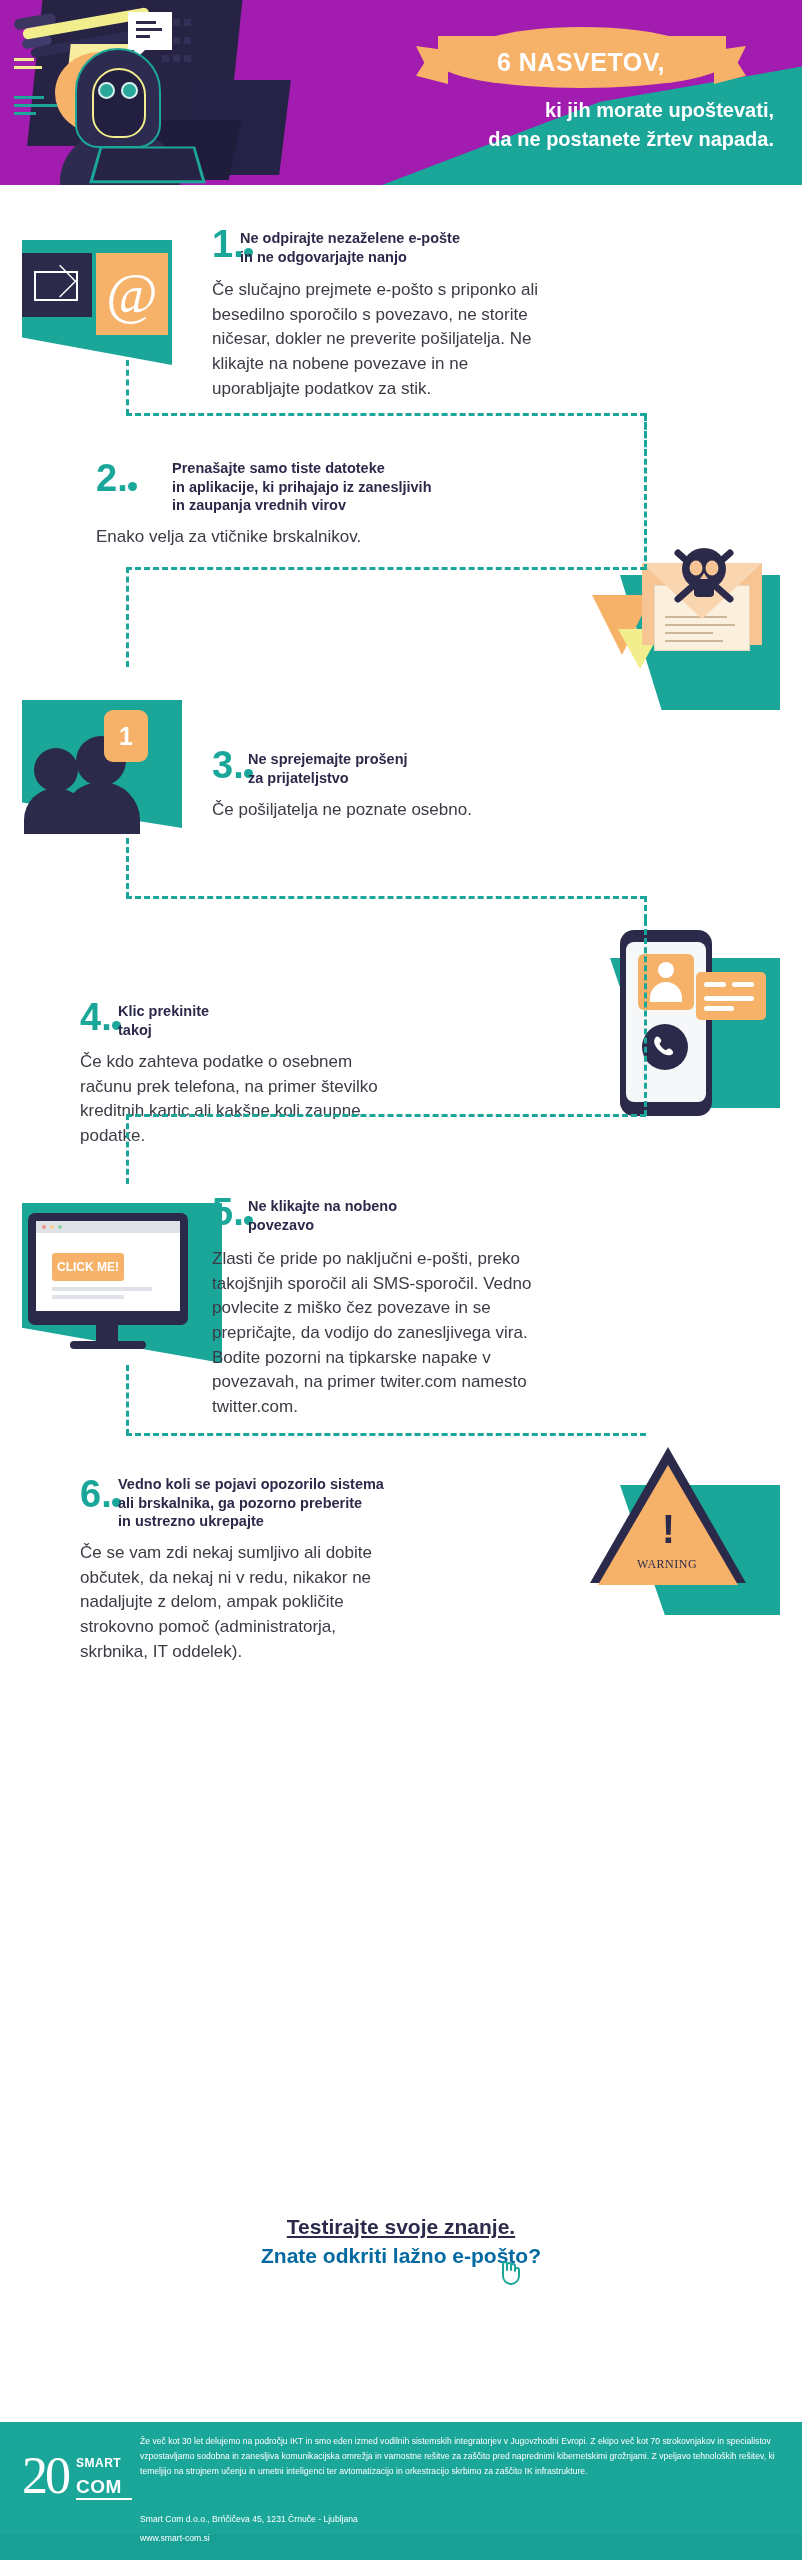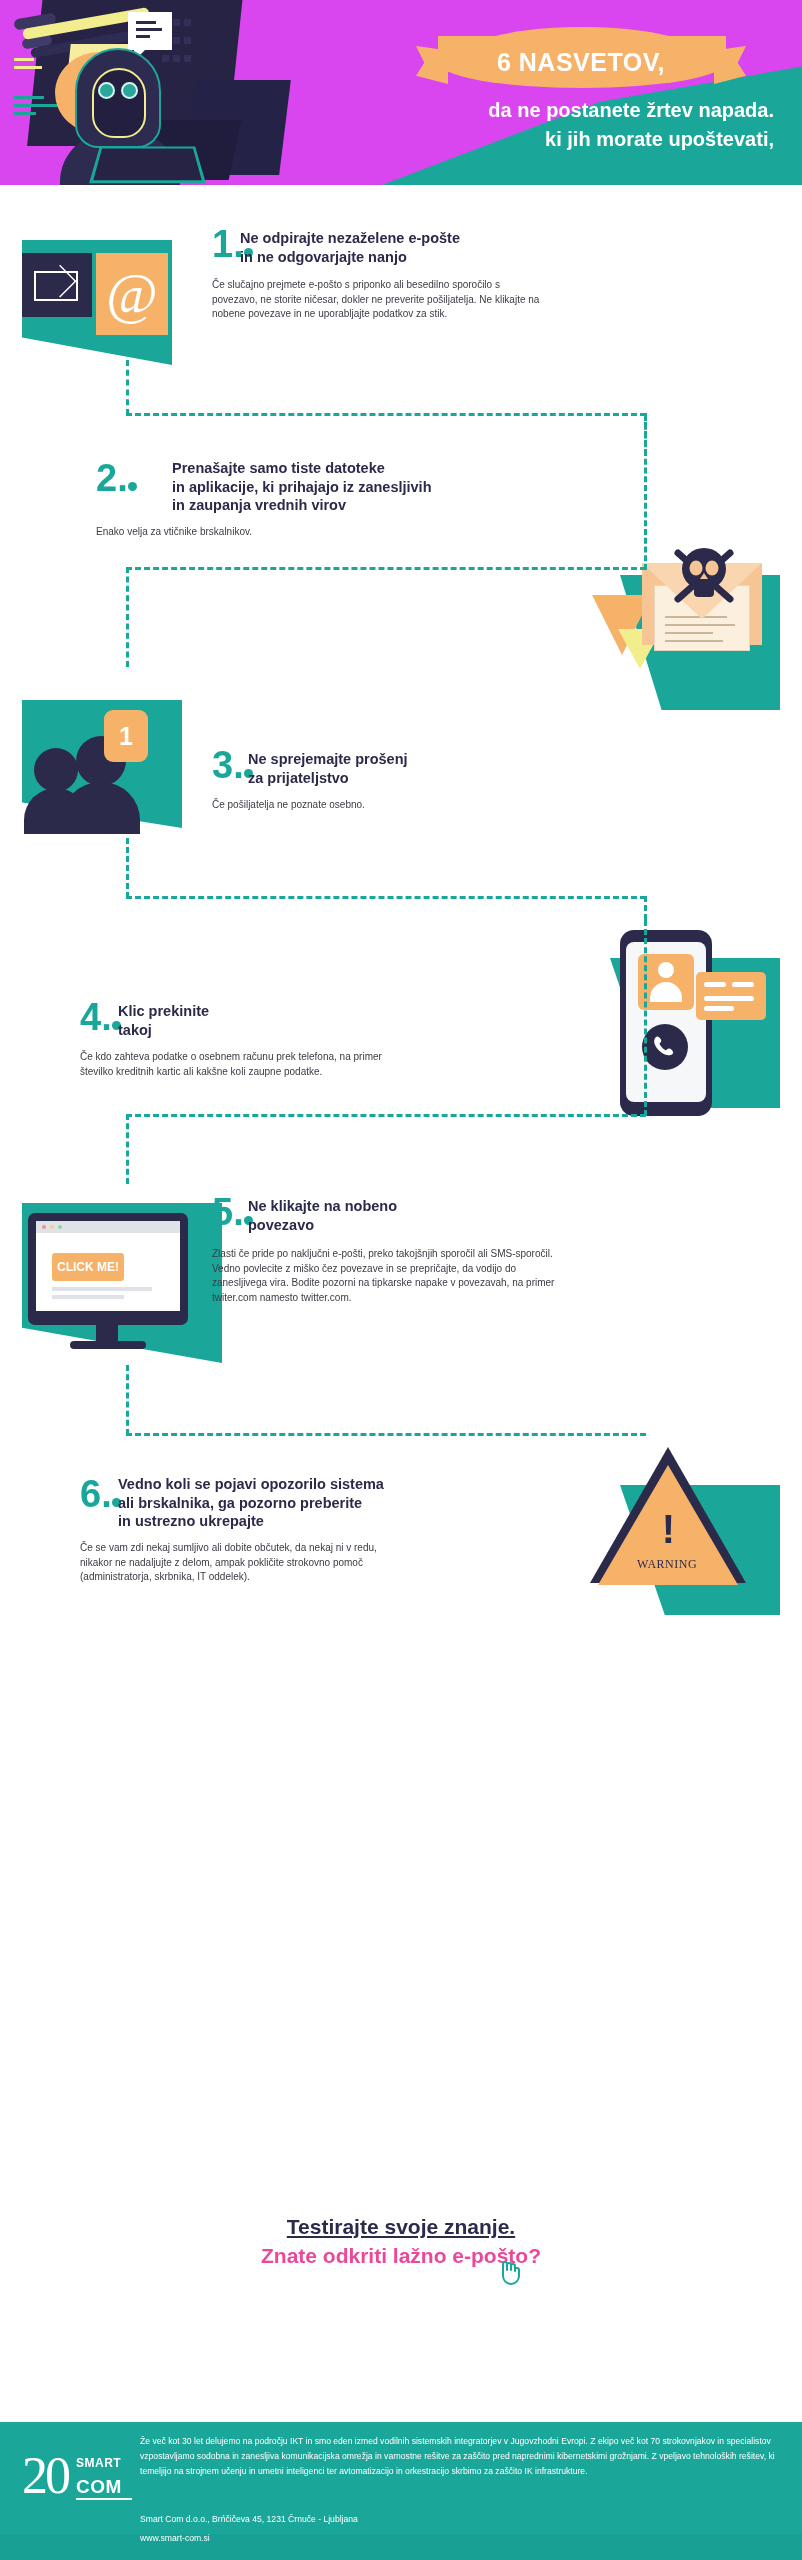--- a/index.html
+++ b/index.html
@@ -10,21 +10,21 @@
   }
   body { width: 802px; height: 2560px; position: relative; overflow: hidden; }
 
   .page { position: relative; width: 802px; height: 2560px; background: #fff; }
 
   
   .header {
     position: relative;
     width: 802px;
     height: 185px;
-    background: #d946ef;
+    background: #a21caf;
     overflow: hidden;
   }
   .hdr-teal-wedge {
     position: absolute;
     right: 0; top: 0;
     width: 420px; height: 185px;
     background: #1aa79a;
     clip-path: polygon(100% 36%, 100% 100%, 0% 100%, 52% 55%);
   }
   .hdr-art { position: absolute; left: 0; top: 0; width: 330px; height: 185px; }
@@ -173,21 +173,21 @@
     color: #1aa79a;
     font-size: 38px;
     line-height: 0.9;
     display: inline-block;
   }
   .tiphead {
     font-weight: bold; font-size: 14.5px; color: #2c2a4a;
     line-height: 1.28;
   }
   .tipbody {
-    font-size: 10px; color: #3b3b45; line-height: 1.45;
+    font-size: 17px; color: #3b3b45; line-height: 1.45;
   }
 
   .dash-h {
     position: absolute; height: 0;
     border-top: 3px dashed #1aa79a;
   }
   .dash-v {
     position: absolute; width: 0;
     border-left: 3px dashed #1aa79a;
   }
@@ -338,21 +338,21 @@
     position: absolute; right: 89px; top: 104px; width: 92px;
     text-align: center; color: #2c2a4a; font-size: 12px;
     font-family: "Liberation Serif", serif; letter-spacing: 0.5px;
   }
 
   
   .cta {
     position: absolute; left: 0; top: 2215px; width: 802px; text-align: center;
   }
   .cta-l1 { font-size: 21px; font-weight: bold; color: #2c2a4a; text-decoration: underline; }
-  .cta-l2 { font-size: 21px; font-weight: bold; color: #ec4899; margin-top: 5px; }
+  .cta-l2 { font-size: 21px; font-weight: bold; color: #0369a1; margin-top: 5px; }
   .cta-hand {
     position: absolute; left: 494px; top: 38px; width: 34px; height: 34px;
   }
 
   
   .footer {
     position: absolute; left: 0; top: 2422px; width: 802px; height: 138px;
     background: #1aa79a;
     overflow: hidden;
   }
@@ -419,22 +419,22 @@
 
     <div class="ribbon">
       <div class="ribbon-tail-l"></div>
       <div class="ribbon-tail-r"></div>
       <div class="ribbon-arc"></div>
       <div class="ribbon-body"></div>
       <div class="ribbon-text">6 NASVETOV,</div>
     </div>
 
     <div class="hdr-sub">
+      <div>ki jih morate upoštevati,</div>
       <div>da ne postanete žrtev napada.</div>
-      <div>ki jih morate upoštevati,</div>
     </div>
   </div>
 
   <div class="tip" style="height:230px;">
     <div class="t1-teal" style="top:55px;"></div>
     <div class="t1-dark" style="top:68px;">
       <div class="t1-env" style="left:12px;top:18px;"></div>
     </div>
     <div class="t1-orange" style="top:68px;"></div>
     <div class="t1-at" style="top:68px;">@</div>

